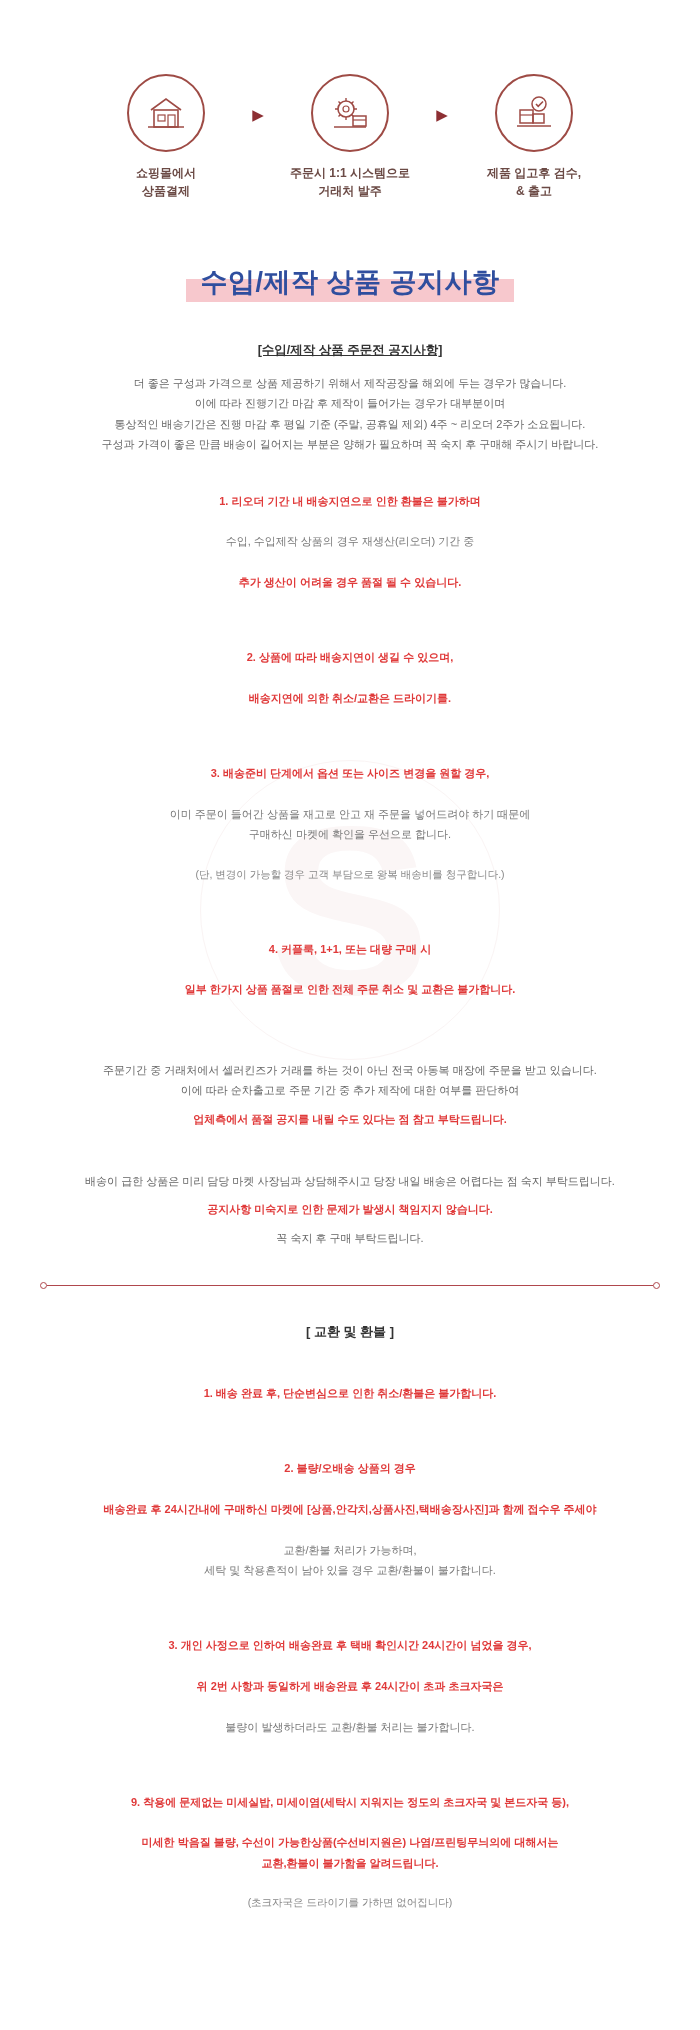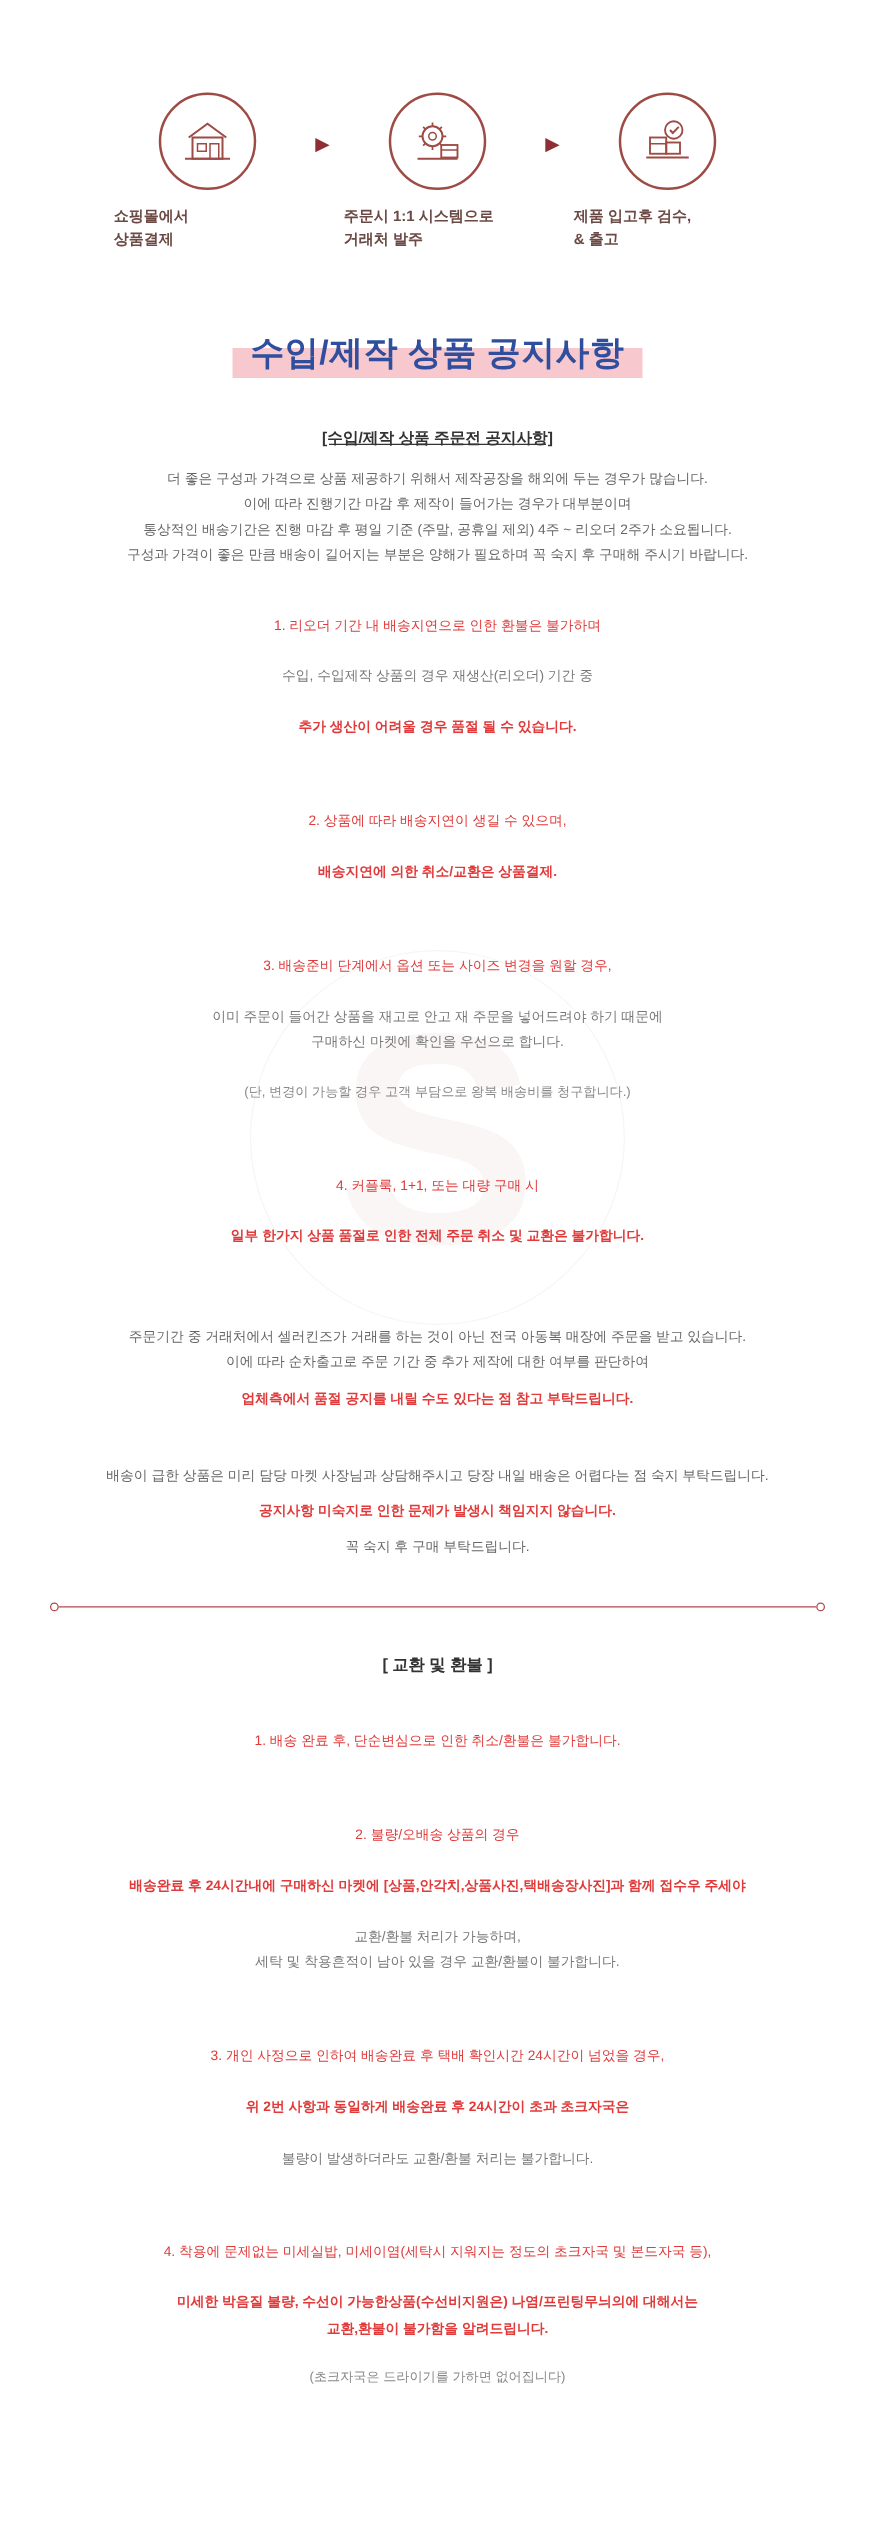--- a/index.html
+++ b/index.html
@@ -62,21 +62,21 @@
   
   .steps {
     margin: 44px auto 0 auto;
     width: 520px;
     display: flex;
     justify-content: center;
     align-items: flex-start;
   }
   .step {
     width: 150px;
-    text-align: left;
+    text-align: center;
   }
   .step .circle {
     width: 78px;
     height: 78px;
     margin: 0 auto;
     border-radius: 50%;
     border: 2px solid #9e4b45;
     display: flex;
     align-items: center;
     justify-content: center;
@@ -138,21 +138,21 @@
   .para.tight { margin-bottom: 8px; }
   .red { color: #e03a3a; font-weight: bold; }
 
   .item {
     font-size: 11px;
     line-height: 1.85;
     margin: 0 0 14px 0;
     color: #666666;
     white-space: pre-line;
   }
-  .item .head { color: #e03a3a; font-weight: normal; }
+  .item .head { color: #e03a3a; font-weight: bold; }
   .item .sub { color: #777777; }
   .note { font-size: 10.5px; color: #888888; }
 
   
   .divider {
     width: 620px;
     margin: 34px auto;
     display: flex;
     align-items: center;
     justify-content: center;
@@ -249,21 +249,21 @@
 구성과 가격이 좋은 만큼 배송이 길어지는 부분은 양해가 필요하며 꼭 숙지 후 구매해 주시기 바랍니다.</div>
 
       <div class="item">
         <div class="head">1. 리오더 기간 내 배송지연으로 인한 환불은 불가하며</div>
         <div class="sub">수입, 수입제작 상품의 경우 재생산(리오더) 기간 중</div>
         <div class="red">추가 생산이 어려울 경우 품절 될 수 있습니다.</div>
       </div>
 
       <div class="item">
         <div class="head">2. 상품에 따라 배송지연이 생길 수 있으며,</div>
-        <div class="red">배송지연에 의한 취소/교환은 상품결제.</div>
+        <div class="red">배송지연에 의한 취소/교환은 드라이기를.</div>
       </div>
 
       <div class="item">
         <div class="head">3. 배송준비 단계에서 옵션 또는 사이즈 변경을 원할 경우,</div>
         <div class="sub">이미 주문이 들어간 상품을 재고로 안고 재 주문을 넣어드려야 하기 때문에
 구매하신 마켓에 확인을 우선으로 합니다.</div>
         <div class="note">(단, 변경이 가능할 경우 고객 부담으로 왕복 배송비를 청구합니다.)</div>
       </div>
 
       <div class="item">
@@ -304,21 +304,21 @@
 세탁 및 착용흔적이 남아 있을 경우 교환/환불이 불가합니다.</div>
       </div>
 
       <div class="item">
         <div class="head">3. 개인 사정으로 인하여 배송완료 후 택배 확인시간 24시간이 넘었을 경우,</div>
         <div class="red">위 2번 사항과 동일하게 배송완료 후 24시간이 초과 초크자국은</div>
         <div class="sub">불량이 발생하더라도 교환/환불 처리는 불가합니다.</div>
       </div>
 
       <div class="item">
-        <div class="head">4. 착용에 문제없는 미세실밥, 미세이염(세탁시 지워지는 정도의 초크자국 및 본드자국 등),</div>
+        <div class="head">9. 착용에 문제없는 미세실밥, 미세이염(세탁시 지워지는 정도의 초크자국 및 본드자국 등),</div>
         <div class="red">미세한 박음질 불량, 수선이 가능한상품(수선비지원은) 나염/프린팅무늬의에 대해서는
 교환,환불이 불가함을 알려드립니다.</div>
         <div class="note">(초크자국은 드라이기를 가하면 없어집니다)</div>
       </div>
 
       <div class="item">
         
         
       </div>
 

